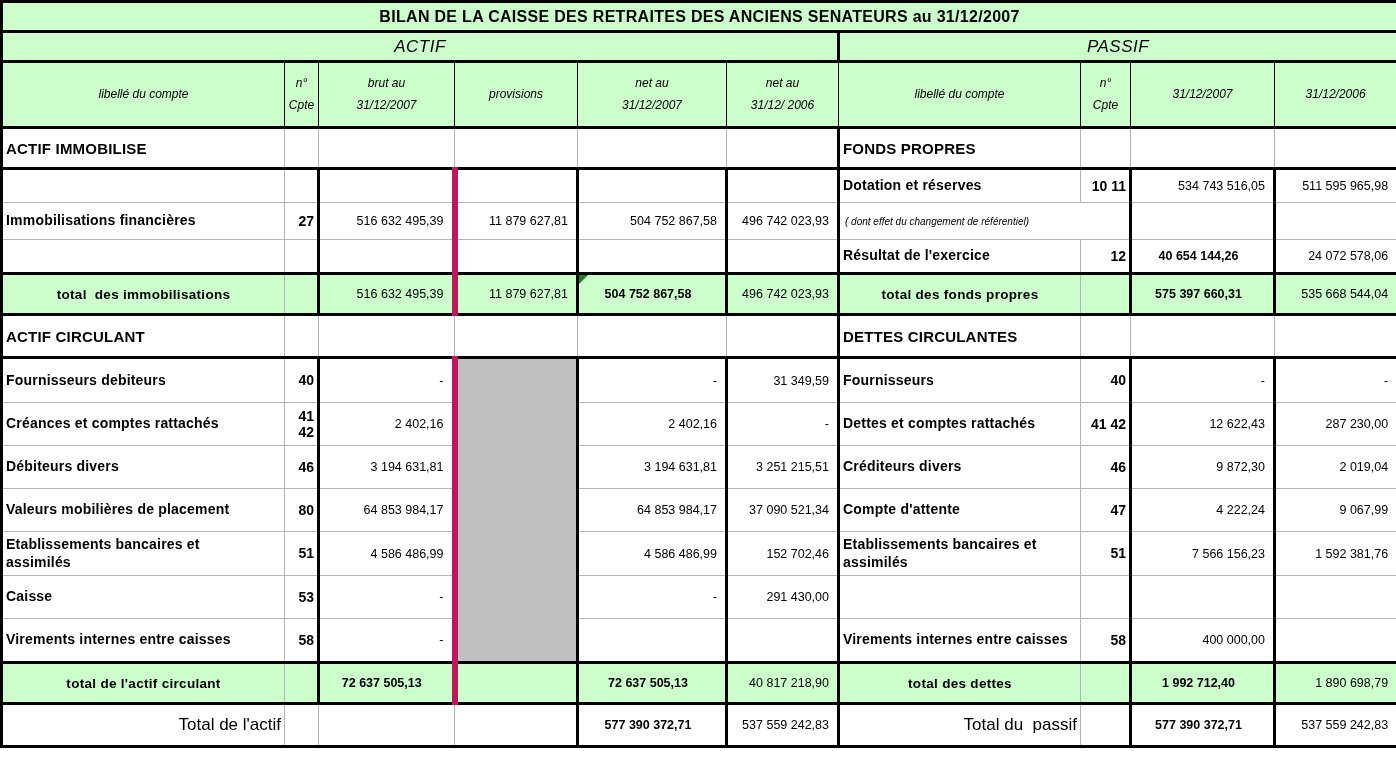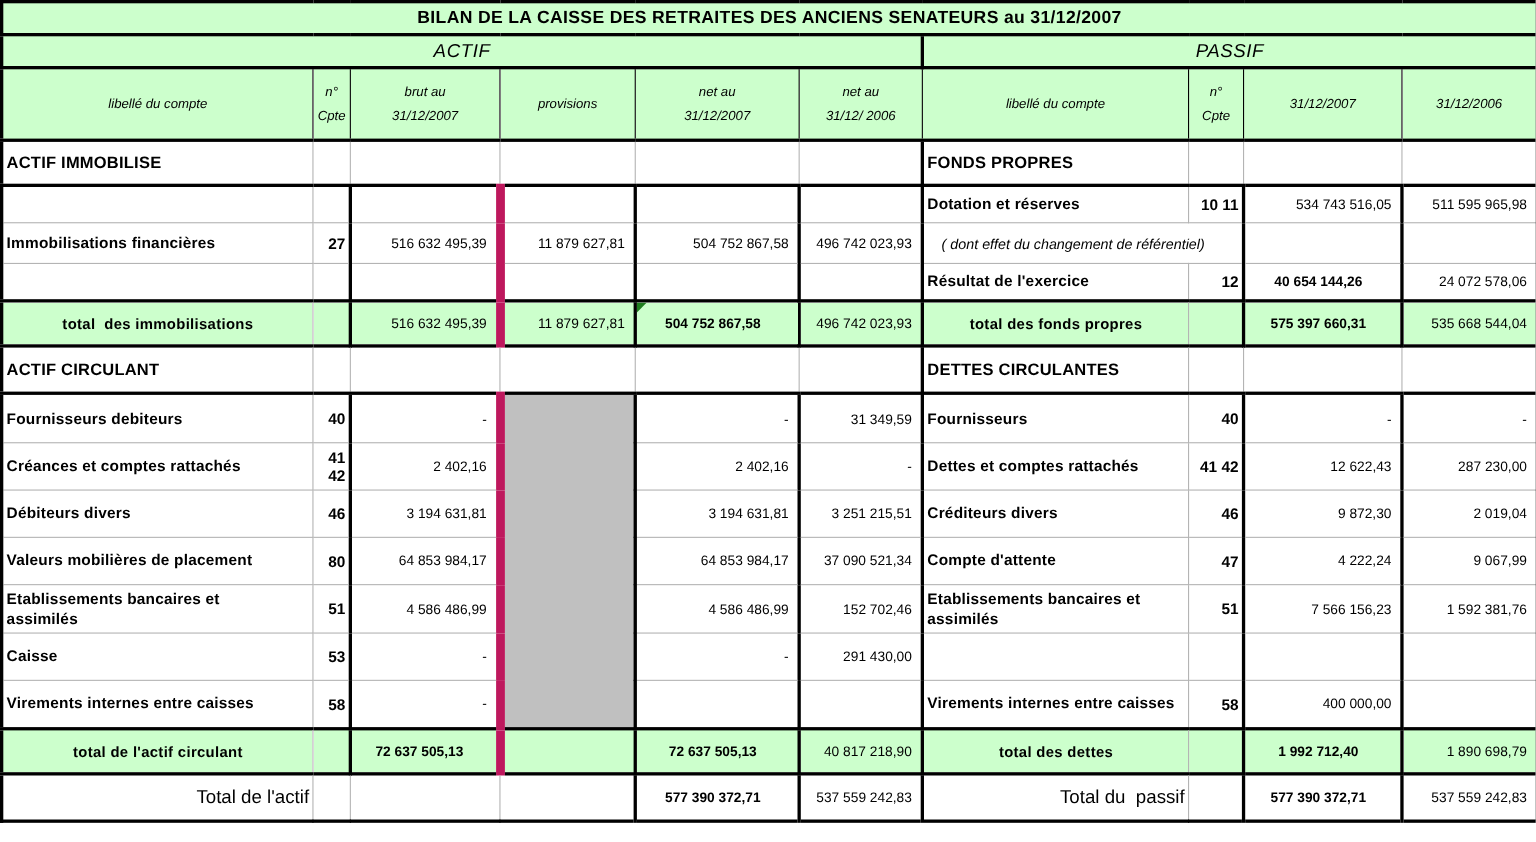--- a/index.html
+++ b/index.html
@@ -19,36 +19,36 @@
     padding: 0;
     vertical-align: middle;
     overflow: hidden;
   }
   
   .g    { background: #ccffcc; }
   .gray { background: #c0c0c0; }
   
   tr.tb > td { border-bottom: 3px solid #000; }
   td.vk { border-right: 3px solid #000; }
-  td.vm { border-right: 8px solid #be185d; margin-left: 15px; }
+  td.vm { border-right: 6px solid #be185d; margin-left: 15px; }
   td.gb { border-bottom: 3px solid #000; }
   td.hc { border: 1px solid #000; }
   
   .title { font-weight: bold; font-size: 16px; text-align: center; letter-spacing: .3px; }
   .bigh  { font-style: italic; font-size: 17px; text-align: center; letter-spacing: .5px; }
   .chead {
     font-style: italic; font-size: 12px; text-align: center;
     white-space: pre-line; line-height: 1.8;
   }
   .sec  { font-weight: bold; font-size: 15px; text-align: left; padding-left: 3px; letter-spacing: .2px; }
   .lab  {
     font-weight: bold; font-size: 14px; text-align: left; padding-left: 3px;
     letter-spacing: .2px; white-space: pre-line; line-height: 1.25; margin-left: 24px;
   }
-  .note { font-style: italic; font-weight: normal; font-size: 13px; text-align: left; padding-left: 16px; white-space: nowrap; }
+  .note { font-style: italic; font-weight: normal; font-size: 10px; text-align: left; padding-left: 5px; white-space: nowrap; }
   .cpt  { font-weight: bold; font-size: 14px; text-align: right; padding-right: 3px; white-space: pre-line; line-height: 1.15; }
   .num  { font-size: 12.5px; text-align: right; padding-right: 8px; white-space: nowrap; }
   .b    { font-weight: bold; text-align: center; }
   .tlab { font-weight: bold; font-size: 13.5px; text-align: center; letter-spacing: .3px; }
   .gtlab{ font-weight: normal; font-size: 17px; text-align: right; padding-right: 3px; }
   .rel  { position: relative; }
   .tri  {
     position: absolute; top: 0; left: 0; width: 0; height: 0;
     border-top: 9px solid #1e7d1e; border-right: 9px solid transparent;
   }

